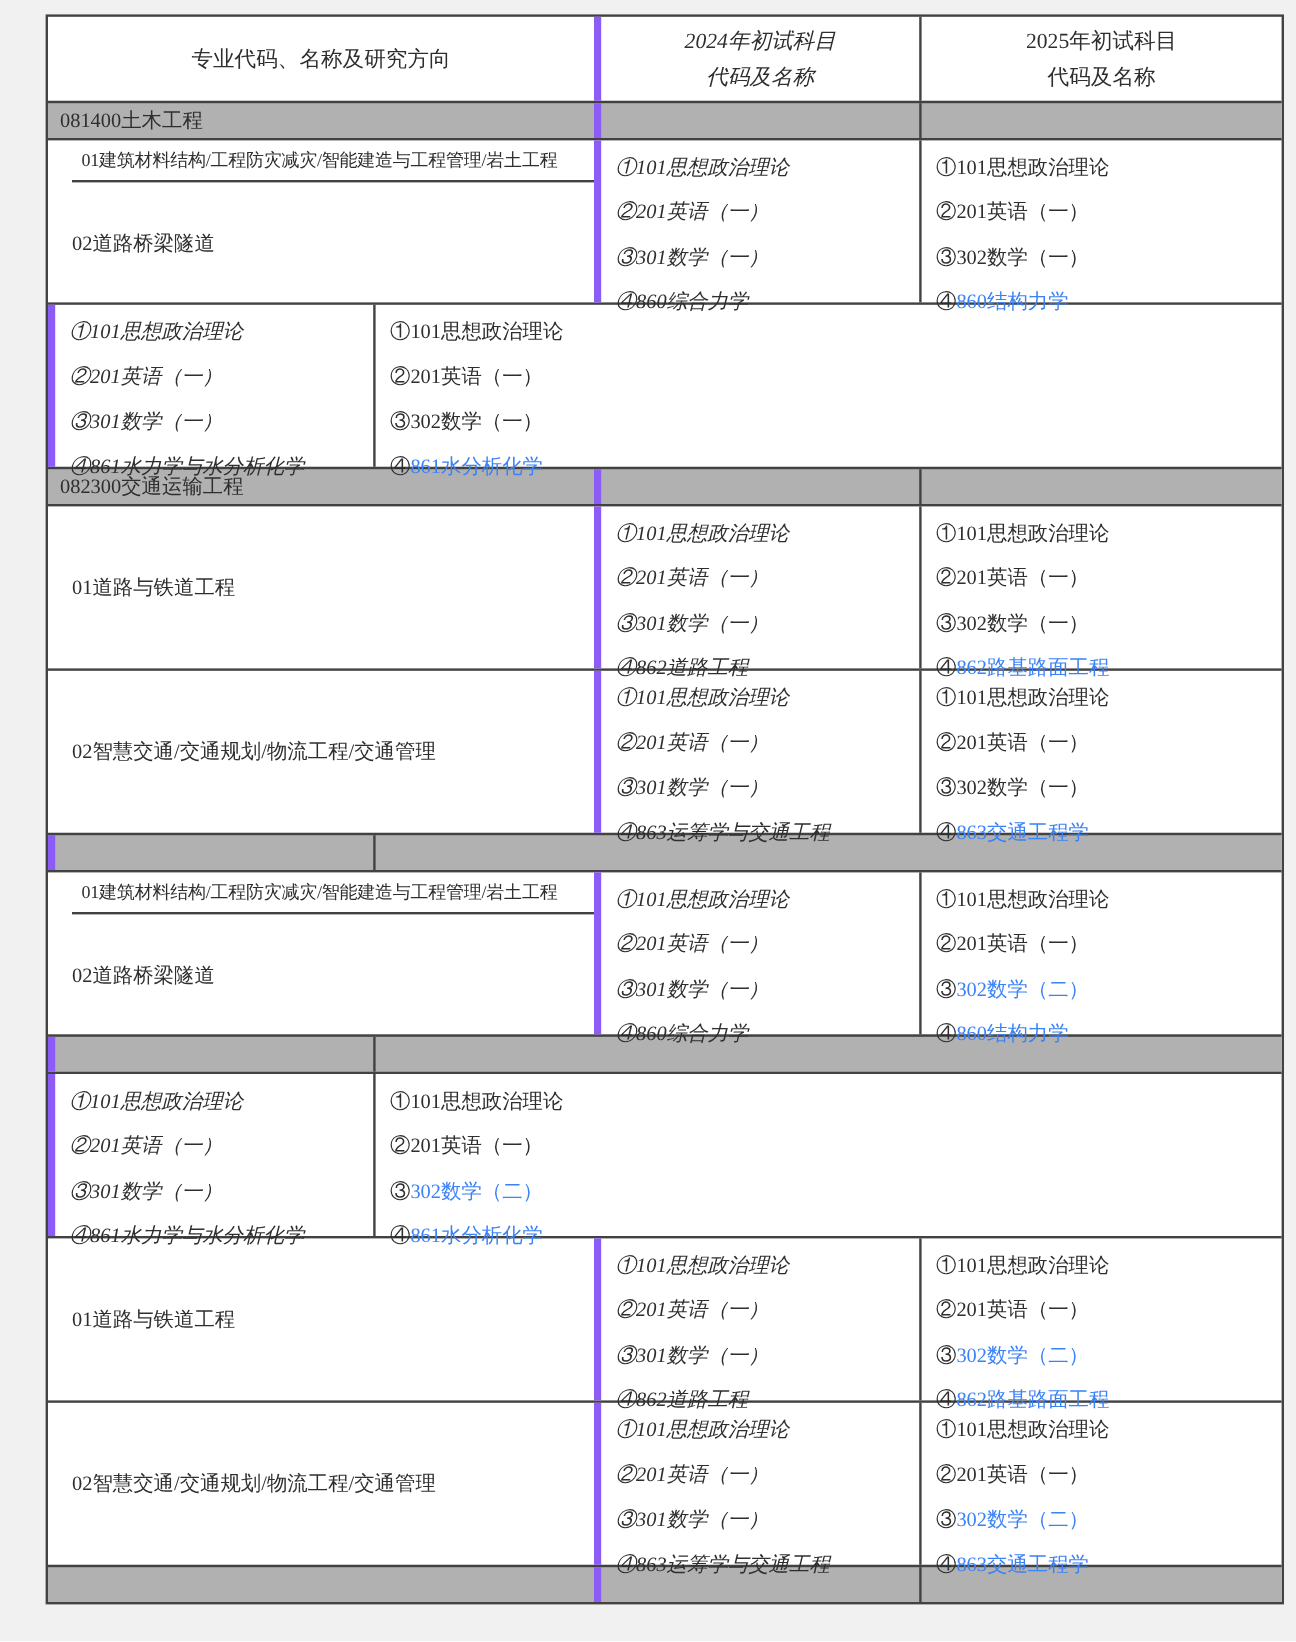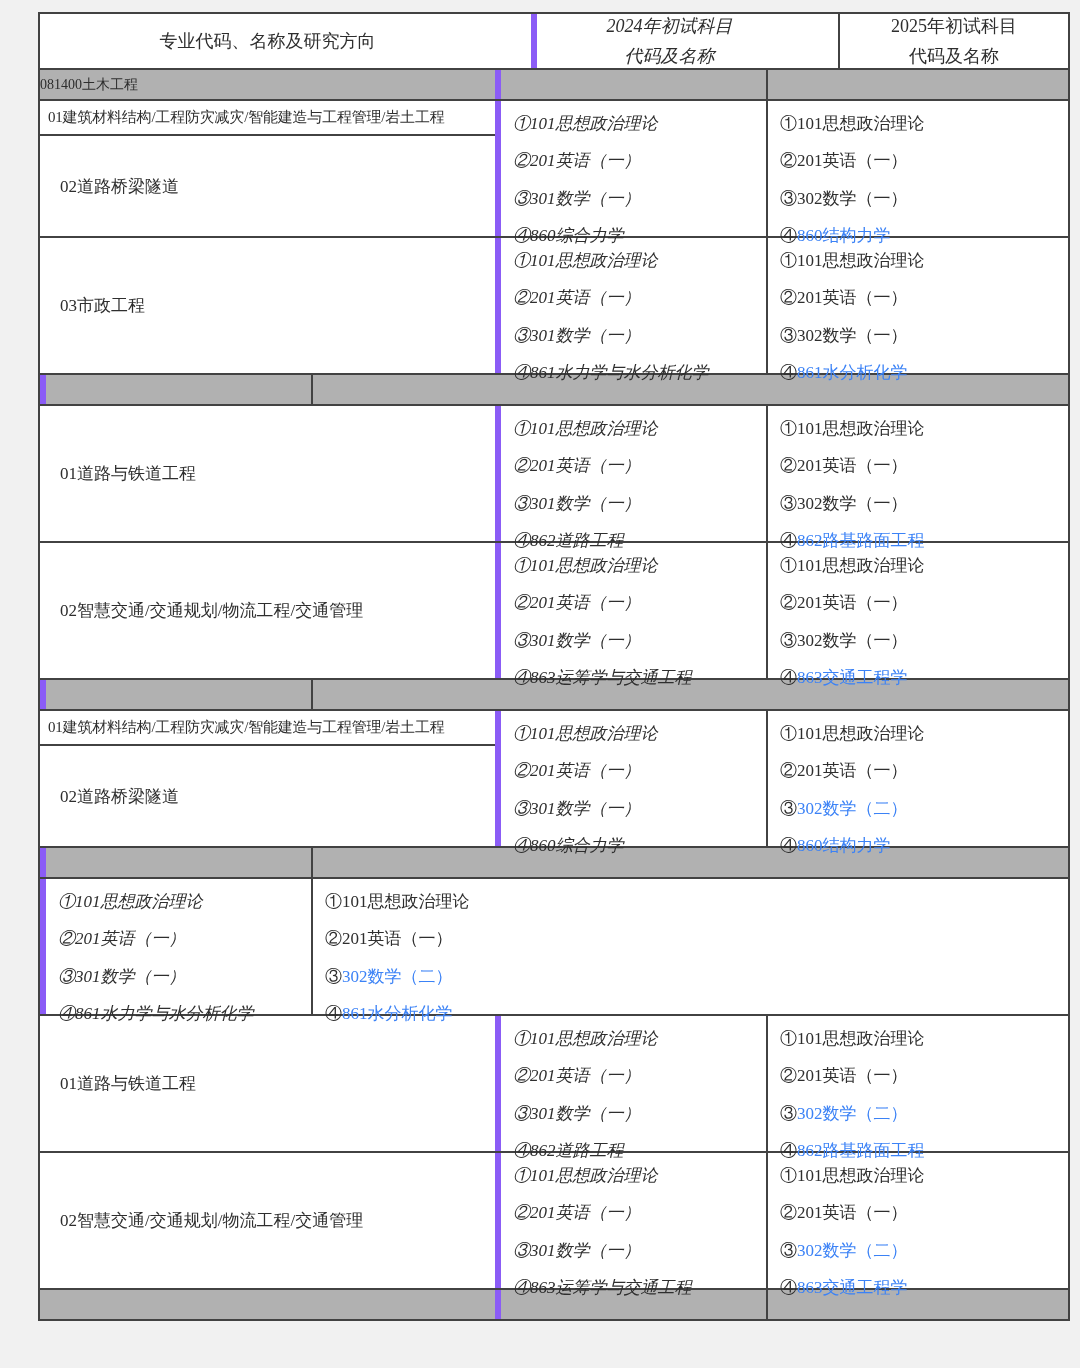--- a/index.html
+++ b/index.html
@@ -16,30 +16,30 @@
     border:2px solid #424242;
     background:#ffffff;
     box-sizing:border-box;
   }
   .row{display:flex;border-top:2px solid #424242;box-sizing:border-box;}
   .row:first-child{border-top:none;}
   .c{box-sizing:border-box;}
   .c1{width:455px;}
   .c2{width:271px;border-left:6px solid #8b5cf6;font-style:italic;}
   .c3{flex:1;border-left:2px solid #424242;}
-  .thead{height:54px;gap:36px;}
+  .thead{height:70px;}
   .th{display:flex;flex-direction:column;justify-content:center;align-items:center;
       font-size:18px;line-height:30px;text-align:center;}
   .section-row{height:31px;background:#b1b1b1;}
   .section-row .c{display:flex;align-items:center;}
-  .section-label{font-size:14px;}
+  .section-label{padding-left:10px;font-size:17px;}
   .group-row{height:137px;}
   .majors{display:flex;flex-direction:column;height:100%;}
   .major-cell{display:flex;align-items:center;padding-left:20px;font-size:17px;flex:1;}
-  .major-cell.first-of-two{flex:0 0 33px;border-bottom:2px solid #424242;}
+  .major-cell.first-of-two{flex:0 0 33px;border-bottom:2px solid #424242;margin-left:20px;}
   .major-cell.small{font-size:15px;letter-spacing:-0.2px;padding-left:8px;}
   .subjects{display:flex;flex-direction:column;justify-content:space-between;
             height:100%;padding:11px 0 11px 12px;}
   .subj{font-size:17px;line-height:23px;white-space:nowrap;}
   .subj .circ{color:#2e2e2e;}
   .subj .txt{color:#2e2e2e;}
   .subj .txt.chg{color:#3b82f6;}
 </style>
 </head>
 <body>
@@ -85,43 +85,41 @@
         <div class="c c3">
           <div class="subjects">
             <div class="subj"><span class="circ">①</span><span class="txt">101思想政治理论</span></div>
             <div class="subj"><span class="circ">②</span><span class="txt">201英语（一）</span></div>
             <div class="subj"><span class="circ">③</span><span class="txt">302数学（一）</span></div>
             <div class="subj"><span class="circ">④</span><span class="txt chg">860结构力学</span></div>
           </div>
         </div>
       </div>
       <div class="row group-row">
-        <div class="c c1">
-          <div class="majors">
-            <div class="major-cell">03市政工程</div>
-          </div>
-        </div>
         <div class="c c2">
           <div class="subjects">
             <div class="subj"><span class="circ">①</span><span class="txt">101思想政治理论</span></div>
             <div class="subj"><span class="circ">②</span><span class="txt">201英语（一）</span></div>
             <div class="subj"><span class="circ">③</span><span class="txt">301数学（一）</span></div>
             <div class="subj"><span class="circ">④</span><span class="txt">861水力学与水分析化学</span></div>
           </div>
         </div>
         <div class="c c3">
           <div class="subjects">
             <div class="subj"><span class="circ">①</span><span class="txt">101思想政治理论</span></div>
             <div class="subj"><span class="circ">②</span><span class="txt">201英语（一）</span></div>
             <div class="subj"><span class="circ">③</span><span class="txt">302数学（一）</span></div>
             <div class="subj"><span class="circ">④</span><span class="txt chg">861水分析化学</span></div>
           </div>
         </div>
       </div>
       <div class="row section-row">
+        <div class="c c1">
+          <div class="section-label">082300交通运输工程</div>
+        </div>
         <div class="c c2"></div>
         <div class="c c3"></div>
       </div>
       <div class="row group-row">
         <div class="c c1">
           <div class="majors">
             <div class="major-cell">01道路与铁道工程</div>
           </div>
         </div>
         <div class="c c2">

